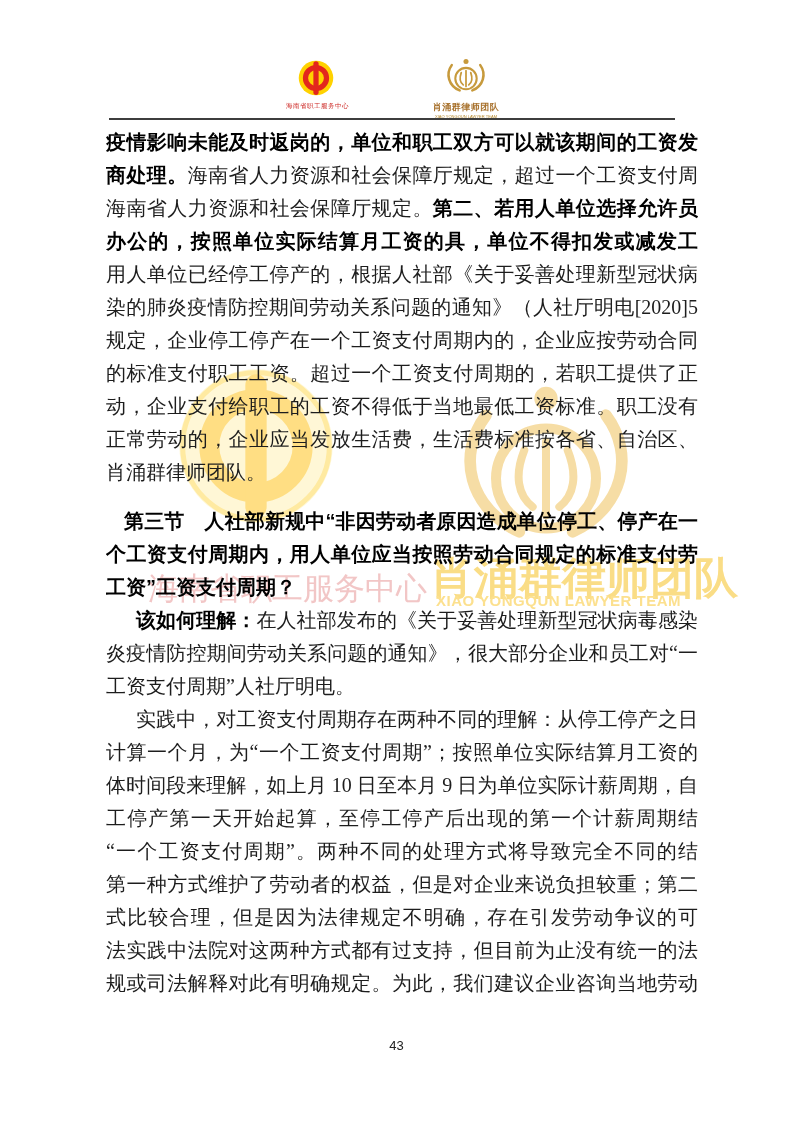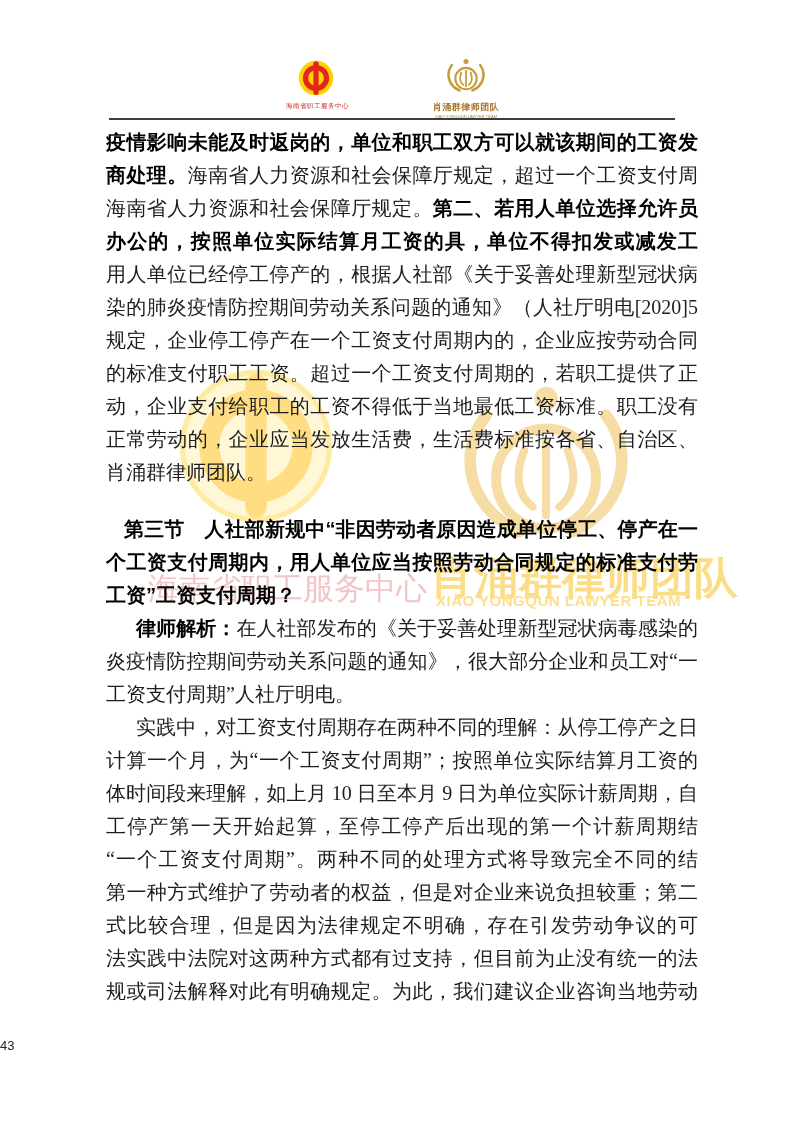--- a/index.html
+++ b/index.html
@@ -34,36 +34,36 @@
     left:436px; top:592px; font-size:15px; color:#fce08e;
     font-family:"Liberation Sans", sans-serif; font-weight:bold; letter-spacing:0.5px; white-space:nowrap;
   }
 
   
   .page-body {
     position:absolute; left:106px; top:126px; width:592px; z-index:1;
     font-size:20px; color:#1d1d1d;
   }
   .para { margin:0; }
-  .para.heading { margin-top:24px; }
+  .para.heading { margin-top:16px; }
   .line {
     line-height:33px; height:33px; overflow:hidden;
     text-align:justify; text-align-last:justify;
     word-break:break-all; text-justify:inter-character;
   }
   .line.last { text-align-last:left; }
   .line.ind1 { padding-left:18px; }
   .line.ind2 { padding-left:30px; }
   .run { color:#1d1d1d; }
   .run.bold { font-family:"Liberation Sans", sans-serif; font-weight:700; color:#000000; }
   .para.heading .run { font-family:"Liberation Sans", sans-serif; font-weight:700; color:#000000; }
 
   
   .page-number {
-    position:absolute; left:0; top:1038px; width:100%; text-align:left;
+    position:absolute; left:0; top:1038px; width:100%; text-align:center;
     font-size:13px; color:#222222; font-family:"Liberation Sans", sans-serif;
   }
 </style>
 </head>
 <body>
 
 <div class="page">
 
   <svg class="wm wm-union" width="160" height="160" viewBox="0 0 48 48">
     <circle cx="24" cy="24" r="23" fill="#fff6cd"></circle>
@@ -120,21 +120,21 @@
         <div class="line ind0"><span class="run">动，企业支付给职工的工资不得低于当地最低工资标准。职工没有提供</span></div>
         <div class="line ind0"><span class="run">正常劳动的，企业应当发放生活费，生活费标准按各省、自治区、直辖</span></div>
         <div class="line ind0 last"><span class="run">肖涌群律师团队。</span></div>
       </div>
       <div class="para heading">
         <div class="line ind1"><span class="run bold">第三节　人社部新规中“非因劳动者原因造成单位停工、停产在一</span></div>
         <div class="line ind0"><span class="run bold">个工资支付周期内，用人单位应当按照劳动合同规定的标准支付劳动者</span></div>
         <div class="line ind0 last"><span class="run bold">工资”工资支付周期？</span></div>
       </div>
       <div class="para body">
-        <div class="line ind2"><span class="run bold">律师解析：</span><span class="run">在人社部发布的《关于妥善处理新型冠状病毒感染的肺</span></div>
+        <div class="line ind2"><span class="run bold">该如何理解：</span><span class="run">在人社部发布的《关于妥善处理新型冠状病毒感染的肺</span></div>
         <div class="line ind0"><span class="run">炎疫情防控期间劳动关系问题的通知》，很大部分企业和员工对“一个</span></div>
         <div class="line ind0 last"><span class="run">工资支付周期”人社厅明电。</span></div>
       </div>
       <div class="para body">
         <div class="line ind2"><span class="run">实践中，对工资支付周期存在两种不同的理解：从停工停产之日起</span></div>
         <div class="line ind0"><span class="run">计算一个月，为“一个工资支付周期”；按照单位实际结算月工资的具</span></div>
         <div class="line ind0"><span class="run">体时间段来理解，如上月 10 日至本月 9 日为单位实际计薪周期，自停</span></div>
         <div class="line ind0"><span class="run">工停产第一天开始起算，至停工停产后出现的第一个计薪周期结束，为</span></div>
         <div class="line ind0"><span class="run">“一个工资支付周期”。两种不同的处理方式将导致完全不同的结果。</span></div>
         <div class="line ind0"><span class="run">第一种方式维护了劳动者的权益，但是对企业来说负担较重；第二种方</span></div>

